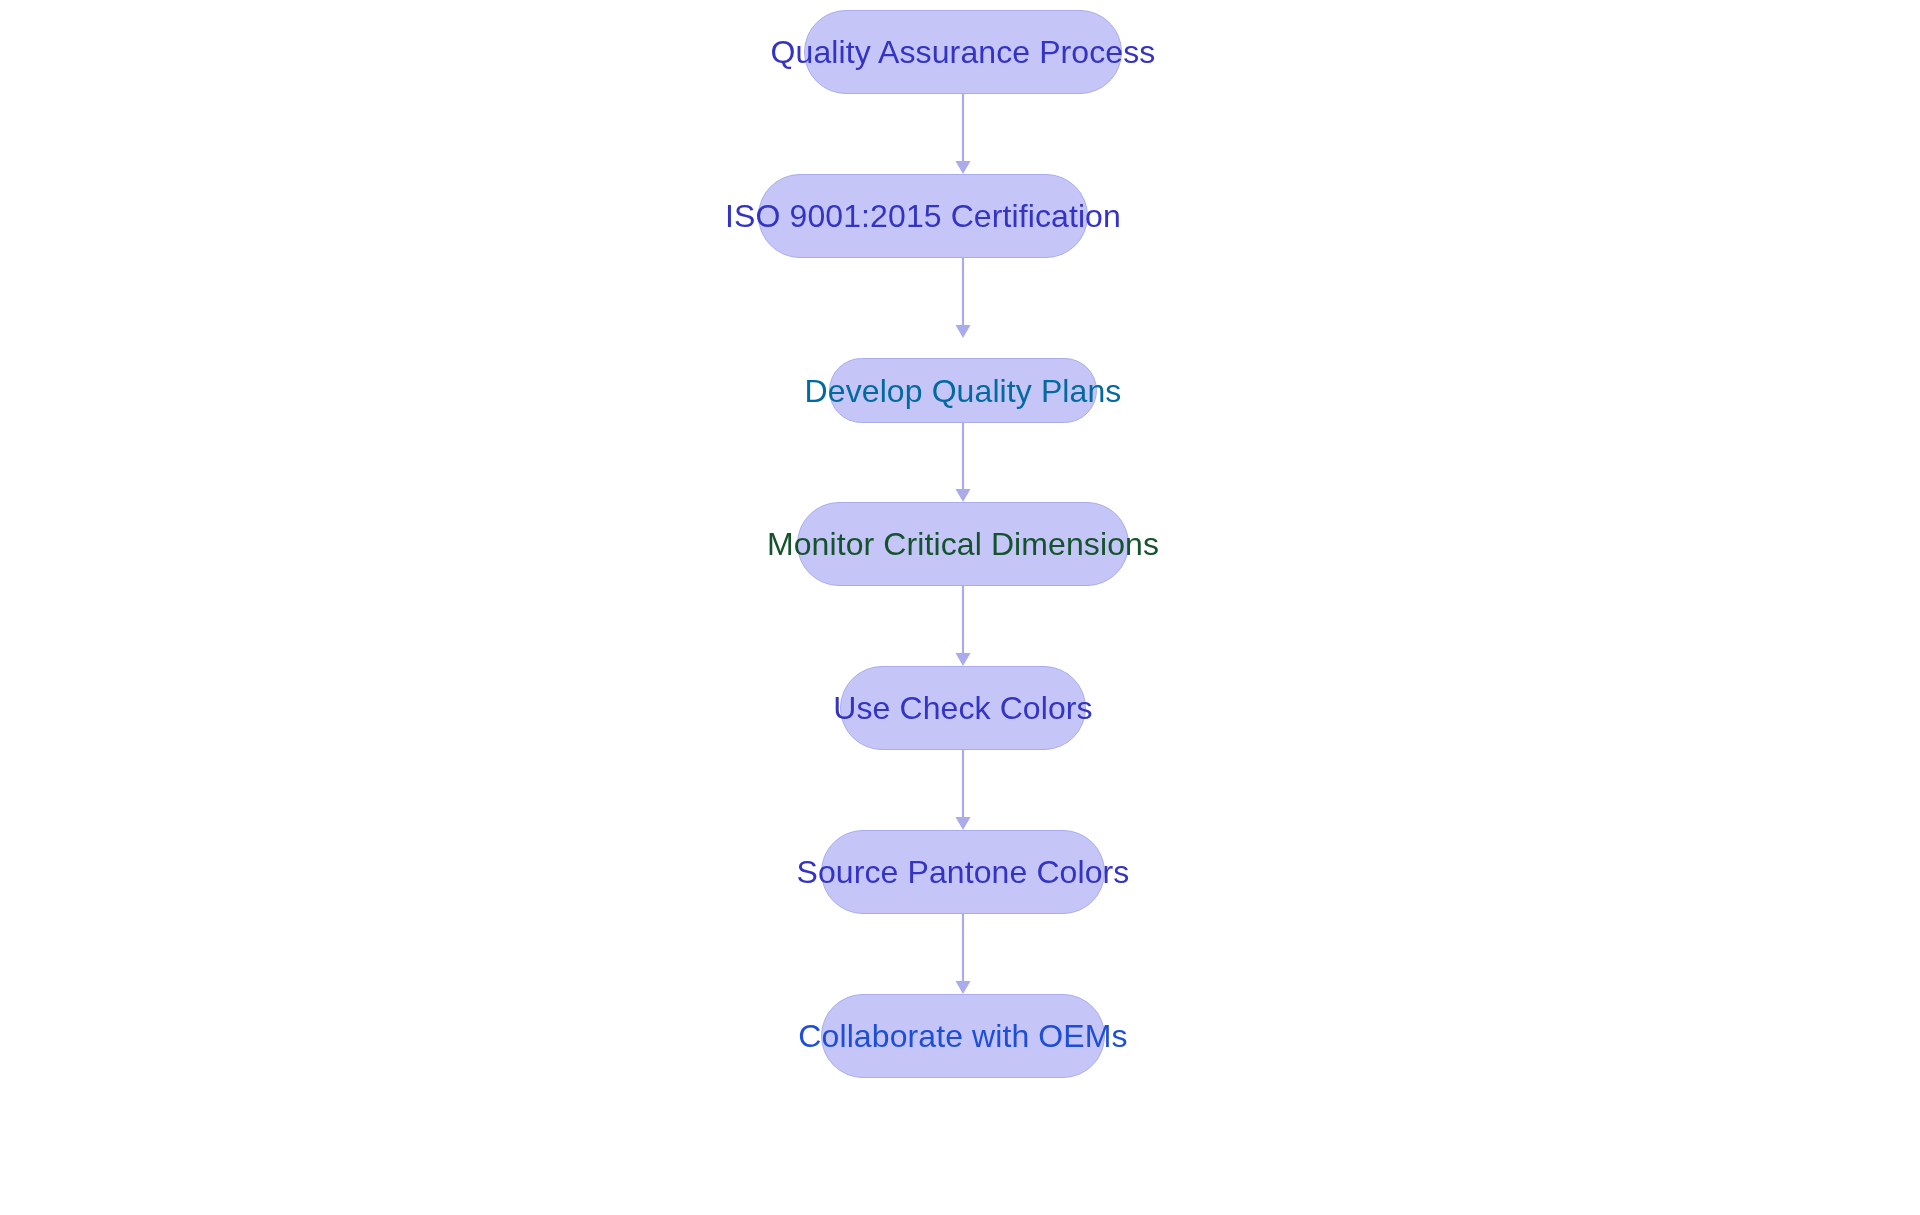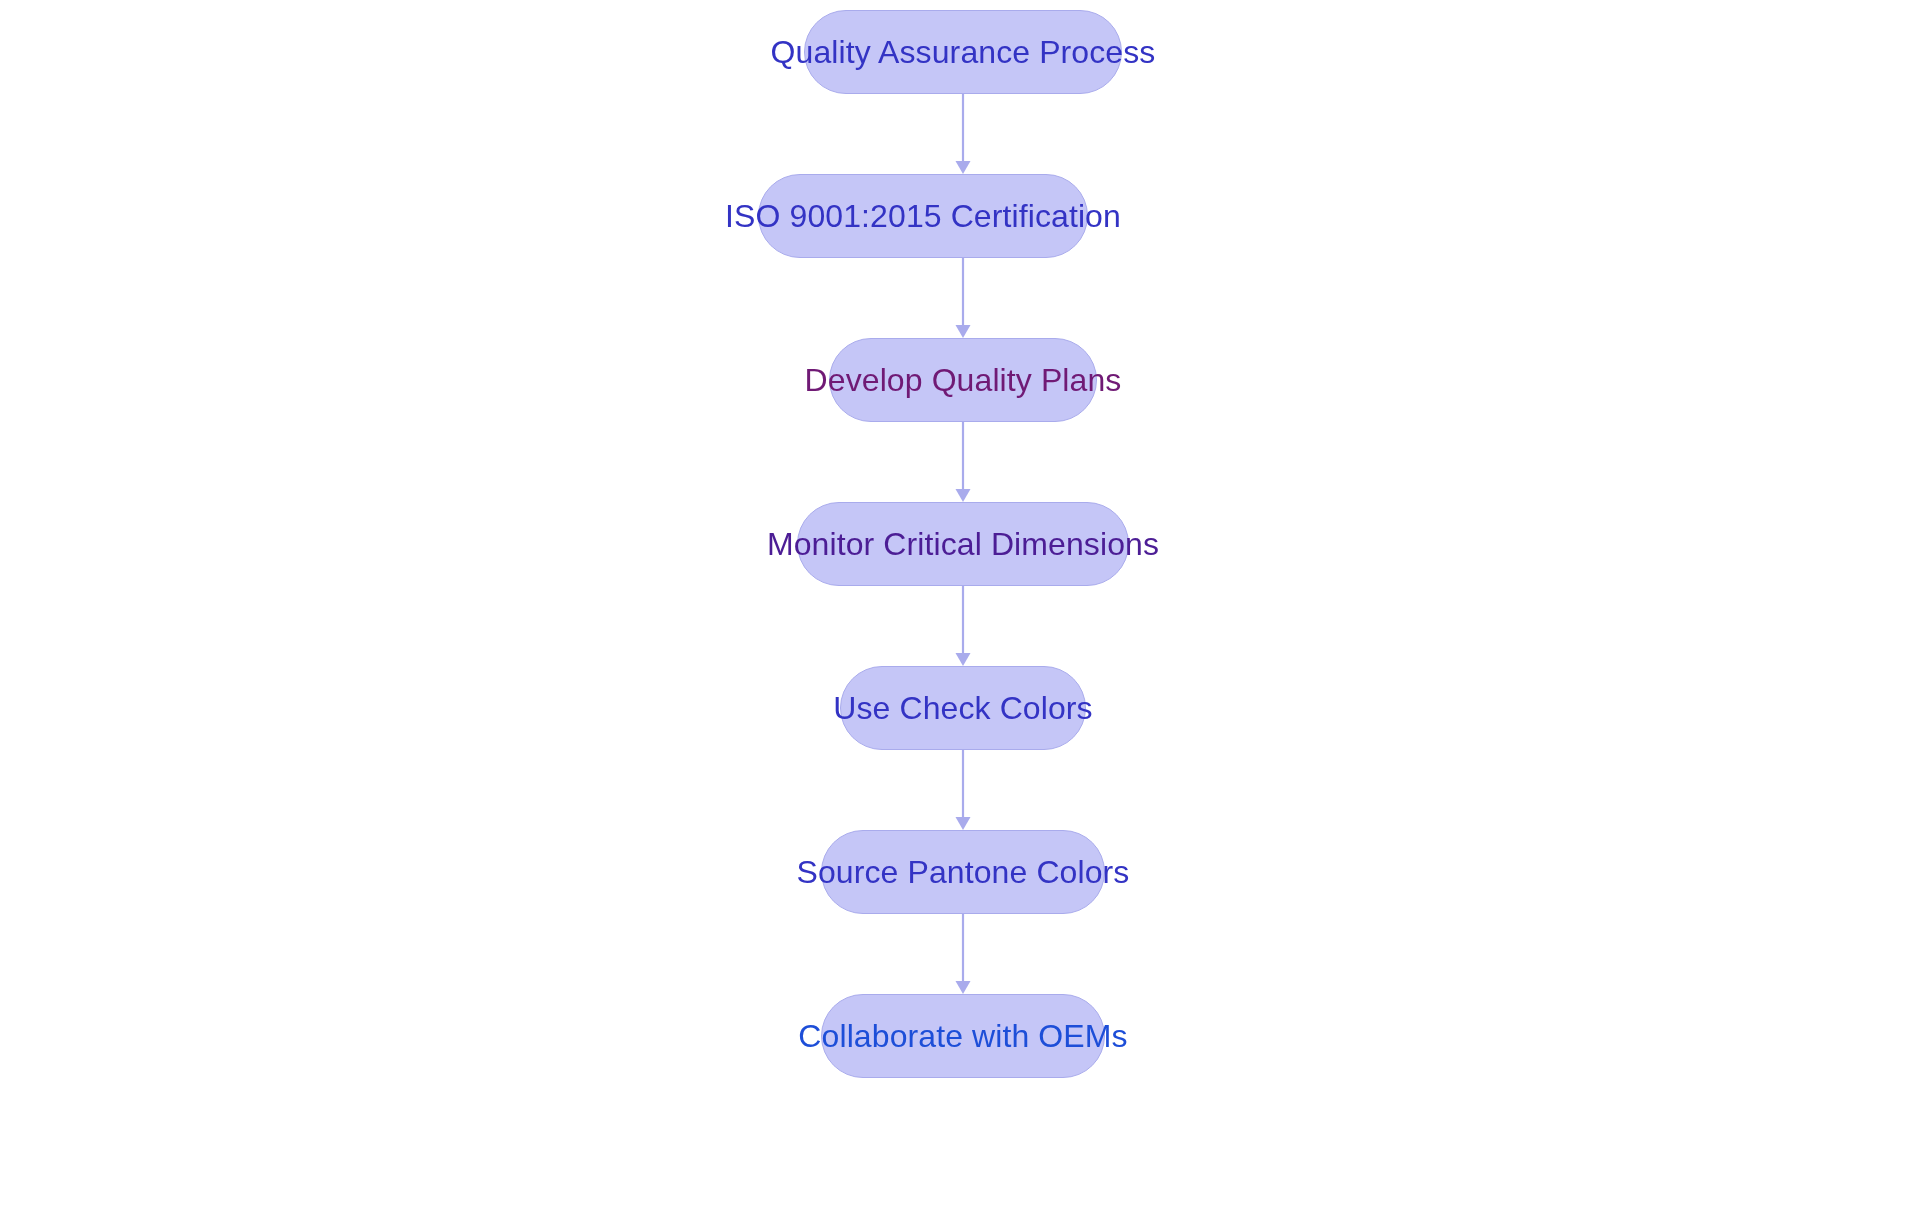--- a/index.html
+++ b/index.html
@@ -97,24 +97,24 @@
       </g>
     </svg>
 
   <div id="node-layer">
       <div class="flow-node" style="left: 963px; top: 10px; width: 318px; height: 84px; background: rgb(197, 198, 247); border-color: rgb(169, 171, 236); color: rgb(51, 51, 196);">
         <span class="flow-node-label">Quality Assurance Process</span>
       </div>
       <div class="flow-node" style="left: 923px; top: 174px; width: 330px; height: 84px; background: rgb(197, 198, 247); border-color: rgb(169, 171, 236); color: rgb(51, 51, 196);">
         <span class="flow-node-label">ISO 9001:2015 Certification</span>
       </div>
-      <div class="flow-node" style="left: 963px; top: 338px; width: 268px; height: 84px; background: rgb(197, 198, 247); border-color: rgb(169, 171, 236); color: #701a75;">
+      <div class="flow-node" style="left: 963px; top: 358px; width: 268px; height: 65px; background: rgb(197, 198, 247); border-color: rgb(169, 171, 236); color: #0369a1;">
         <span class="flow-node-label">Develop Quality Plans</span>
       </div>
-      <div class="flow-node" style="left: 963px; top: 502px; width: 332px; height: 84px; background: rgb(197, 198, 247); border-color: rgb(169, 171, 236); color: #4c1d95; align-items: center;">
+      <div class="flow-node" style="left: 963px; top: 502px; width: 332px; height: 84px; background: rgb(197, 198, 247); border-color: rgb(169, 171, 236); color: #14532d; align-items: center;">
         <span class="flow-node-label">Monitor Critical Dimensions</span>
       </div>
       <div class="flow-node" style="left: 963px; top: 666px; width: 246px; height: 84px; background: rgb(197, 198, 247); border-color: rgb(169, 171, 236); color: rgb(51, 51, 196);">
         <span class="flow-node-label">Use Check Colors</span>
       </div>
       <div class="flow-node" style="left: 963px; top: 830px; width: 284px; height: 84px; background: rgb(197, 198, 247); border-color: rgb(169, 171, 236); color: rgb(51, 51, 196);">
         <span class="flow-node-label">Source Pantone Colors</span>
       </div>
       <div class="flow-node" style="left: 963px; top: 994px; width: 284px; height: 84px; background: rgb(197, 198, 247); border-color: rgb(169, 171, 236); color: #1d4ed8;">
         <span class="flow-node-label">Collaborate with OEMs</span>

